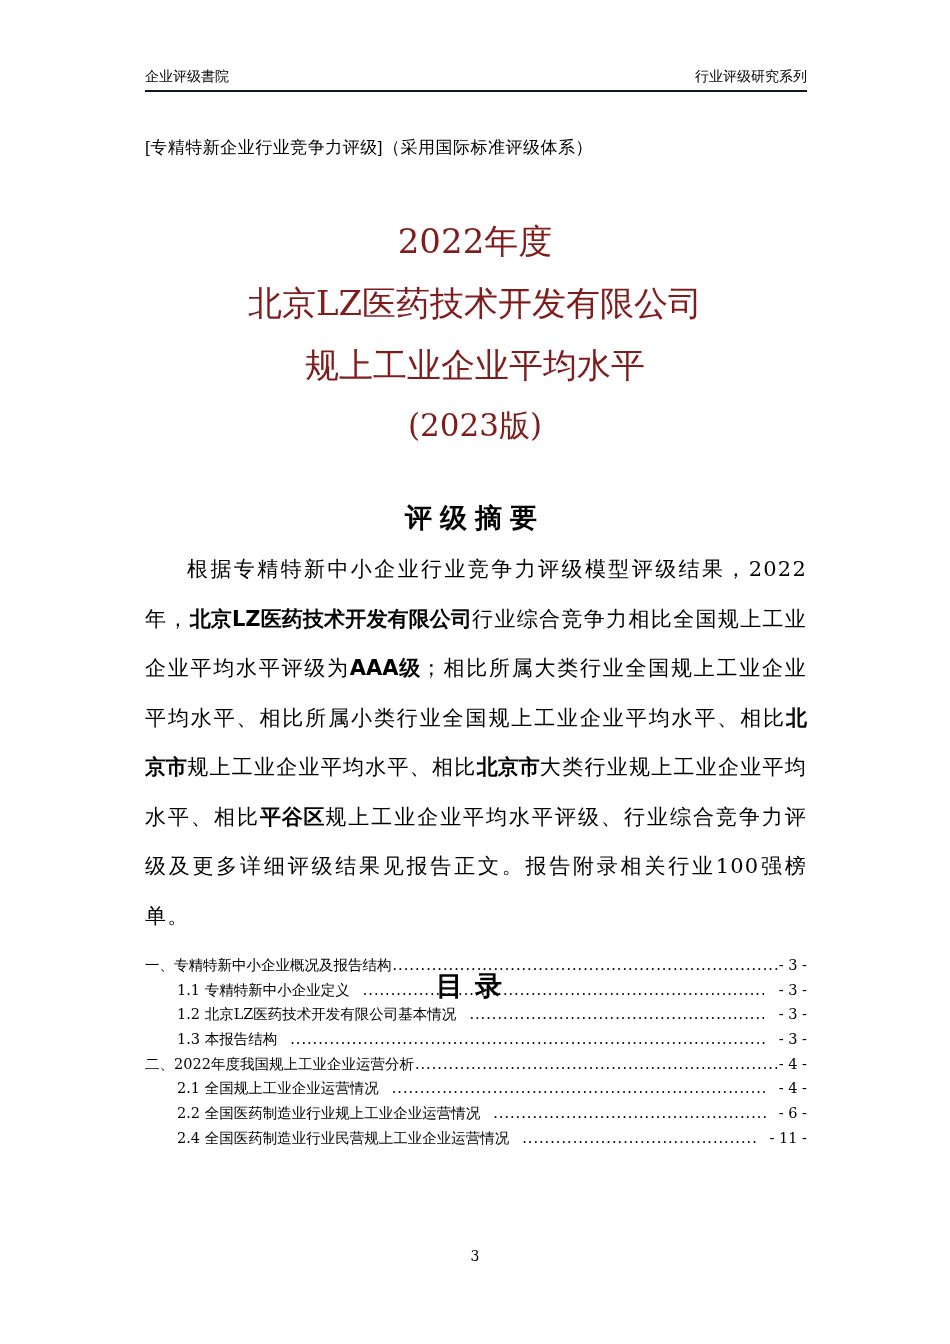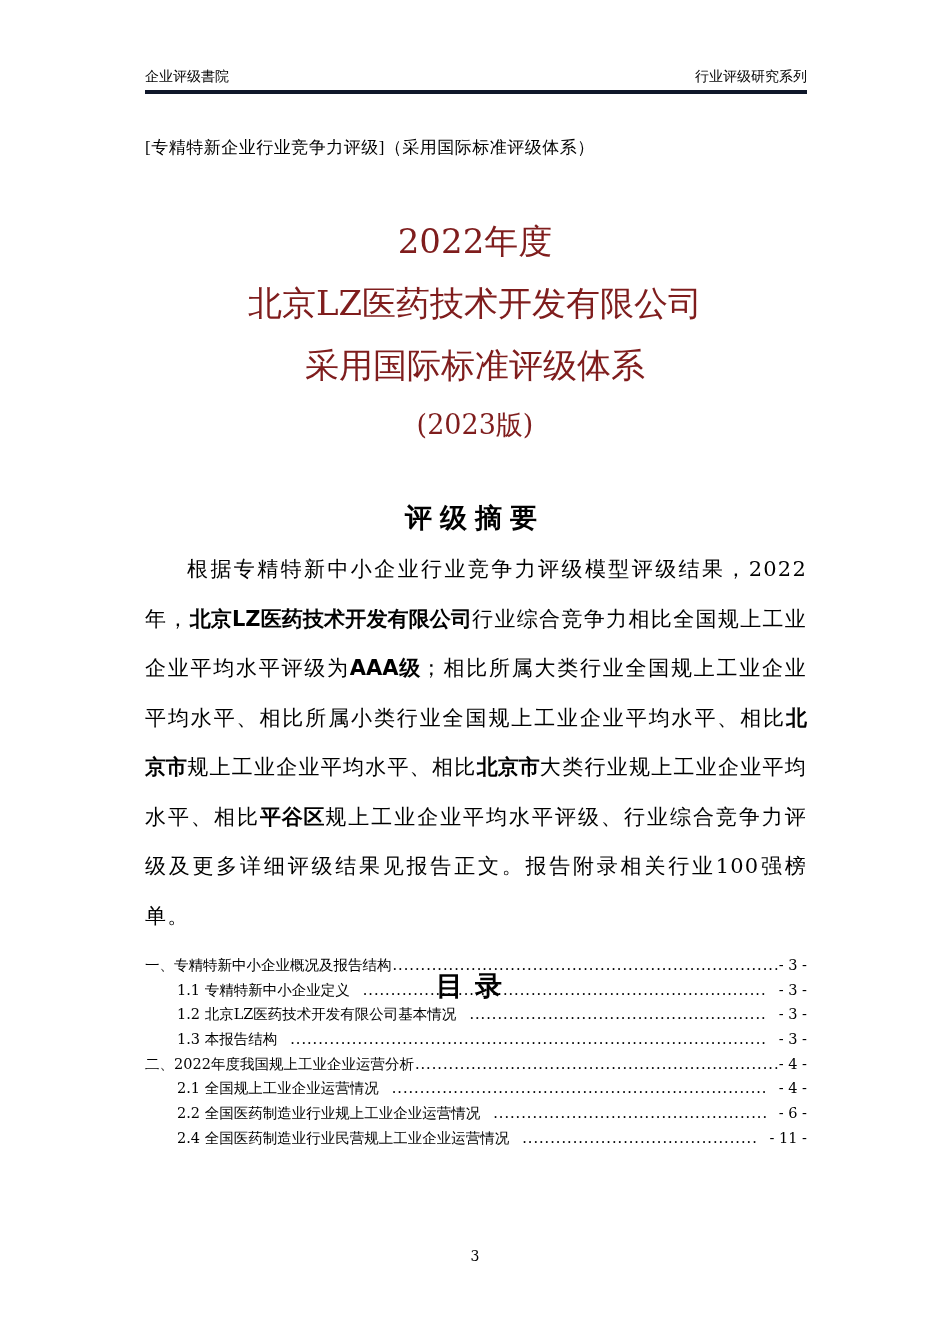--- a/index.html
+++ b/index.html
@@ -1,30 +1,30 @@
 <!DOCTYPE html>
 <html><head>
   <meta charset="utf-8">
   <style>
     html, body { margin: 0; padding: 0; background: #ffffff; }
     body { width: 950px; height: 1344px; position: relative; overflow: hidden;
            font-family: "DejaVu Serif", "Liberation Serif", serif; color: #000; }
     .page { position: absolute; left: 0; top: 0; width: 950px; height: 1344px; background: #fff; }
 
     .header { position: absolute; left: 145px; top: 68px; width: 662px; height: 22px;
-              border-bottom: 4px solid #0f172a; font-family: "DejaVu Sans", sans-serif; font-size: 14px; }
+              border-bottom: 2px solid #0f172a; font-family: "DejaVu Sans", sans-serif; font-size: 14px; }
     .header .left { position: absolute; left: 0; top: 0; }
     .header .right { position: absolute; right: 0; top: 0; }
 
     .tagline { position: absolute; left: 145px; top: 136px; font-size: 17px; letter-spacing: 0.5px;
-               font-family: Liberation Serif, serif; }
+               font-family: Liberation Sans, sans-serif; }
 
     .title-block { position: absolute; left: 0; top: 210px; width: 950px; text-align: center; color: #7f1d1d; }
     .title-line { font-size: 34px; line-height: 62px; font-family: "DejaVu Serif", serif; }
-    .title-line.sub { font-size: 27px; line-height: 58px; }
+    .title-line.sub { font-size: 31px; line-height: 58px; }
 
     .summary-heading { position: absolute; left: 0; top: 500px; width: 950px; text-align: center;
                        font-size: 27px; font-weight: bold; letter-spacing: 8px;
                        font-family: "DejaVu Sans", sans-serif; }
 
     .summary { position: absolute; left: 145px; top: 545px; width: 662px; font-size: 21px;
                line-height: 49.5px; text-align: justify; text-indent: 42px; letter-spacing: 1.2px; }
     .summary b { font-weight: bold; font-family: "DejaVu Sans", sans-serif; letter-spacing: 0; }
 
     .toc-heading { position: absolute; left: 0; top: 968px; width: 950px; text-align: center;
@@ -49,21 +49,21 @@
   <div class="header">
     <span class="left">企业评级書院</span>
     <span class="right">行业评级研究系列</span>
   </div>
 
   <div class="tagline">[专精特新企业行业竞争力评级]（采用国际标准评级体系）</div>
 
   <div class="title-block">
     <div class="title-line">2022年度</div>
     <div class="title-line">北京LZ医药技术开发有限公司</div>
-    <div class="title-line">采用国际标准评级体系</div>
+    <div class="title-line">规上工业企业平均水平</div>
     <div class="title-line sub">(2023版)</div>
   </div>
 
   <div class="summary-heading">评级摘要</div>
 
   <div class="summary">
     <span>根据专精特新中小企业行业竞争力评级模型评级结果，2022年，</span><b>北京LZ医药技术开发有限公司</b><span>行业综合竞争力相比全国规上工业企业平均水平评级为</span><b>AAA级</b><span>；相比所属大类行业全国规上工业企业平均水平、相比所属小类行业全国规上工业企业平均水平、相比</span><b>北京市</b><span>规上工业企业平均水平、相比</span><b>北京市</b><span>大类行业规上工业企业平均水平、相比</span><b>平谷区</b><span>规上工业企业平均水平评级、行业综合竞争力评级及更多详细评级结果见报告正文。报告附录相关行业100强榜单。</span>
   </div>
 
   <div class="toc-heading">目录</div>

